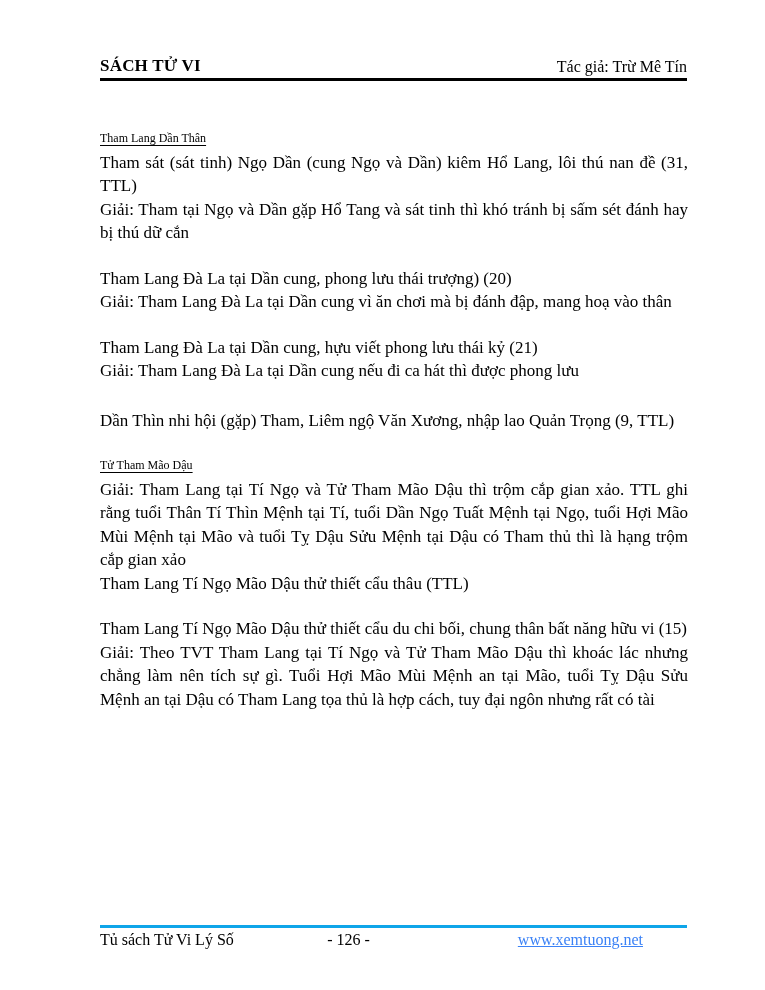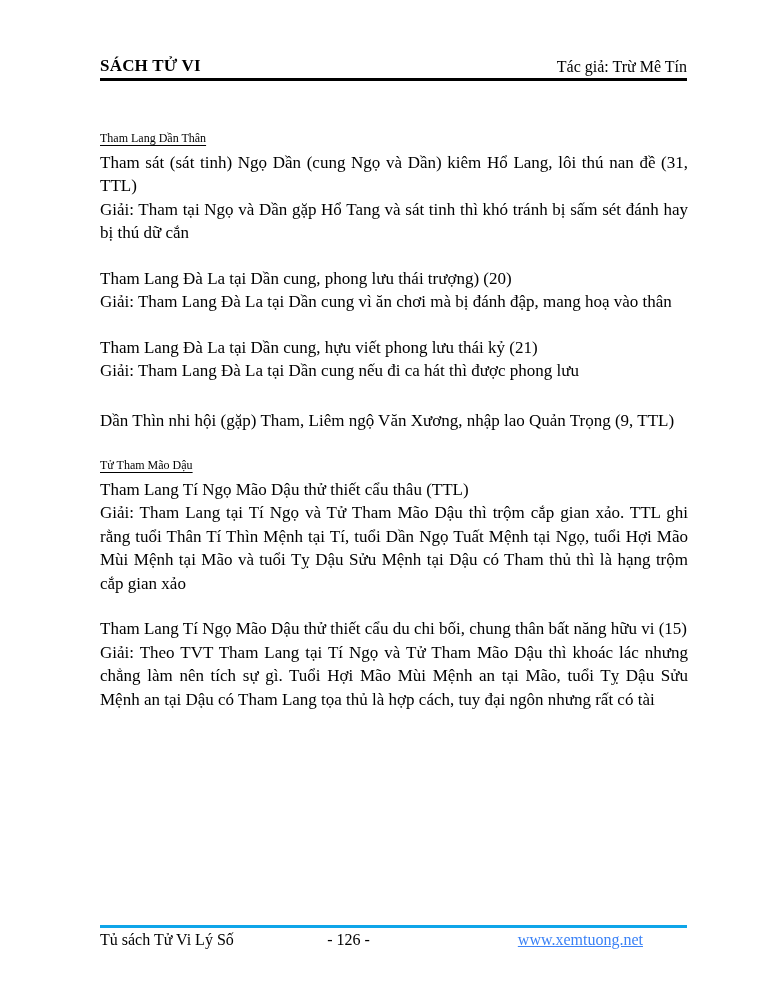--- a/index.html
+++ b/index.html
@@ -112,22 +112,22 @@
       <p>Tham Lang Đà La tại Dần cung, hựu viết phong lưu thái kỷ  (21)</p>
       <p>Giải: Tham Lang Đà La tại Dần cung nếu đi ca hát thì được phong lưu</p>
     </section>
 
     <section class="group gap-lg">
       <p>Dần Thìn nhi hội (gặp) Tham, Liêm ngộ Văn Xương, nhập lao Quản Trọng (9, TTL)</p>
     </section>
 
     <section class="group">
       <h2 class="heading">Tử Tham Mão Dậu</h2>
+      <p>Giải: Tham Lang tại Tí Ngọ và Tử Tham Mão Dậu thì trộm cắp gian xảo. TTL ghi rằng tuổi Thân Tí Thìn Mệnh tại Tí, tuổi Dần Ngọ Tuất Mệnh tại Ngọ, tuổi Hợi Mão Mùi Mệnh tại Mão và tuổi Tỵ Dậu Sửu Mệnh tại Dậu có Tham thủ thì là hạng trộm cắp gian xảo</p>
       <p>Tham Lang Tí Ngọ Mão Dậu thử thiết cẩu thâu (TTL)</p>
-      <p>Giải: Tham Lang tại Tí Ngọ và Tử Tham Mão Dậu thì trộm cắp gian xảo. TTL ghi rằng tuổi Thân Tí Thìn Mệnh tại Tí, tuổi Dần Ngọ Tuất Mệnh tại Ngọ, tuổi Hợi Mão Mùi Mệnh tại Mão và tuổi Tỵ Dậu Sửu Mệnh tại Dậu có Tham thủ thì là hạng trộm cắp gian xảo</p>
     </section>
 
     <section class="group">
       <p>Tham Lang Tí Ngọ Mão Dậu thử thiết cẩu du chi bối, chung thân bất năng hữu vi (15)</p>
       <p>Giải: Theo TVT Tham Lang tại Tí Ngọ và Tử Tham Mão Dậu thì khoác lác nhưng chẳng làm nên tích sự gì. Tuổi Hợi Mão Mùi Mệnh an tại Mão, tuổi Tỵ Dậu Sửu Mệnh an tại Dậu có Tham Lang tọa thủ là hợp cách, tuy đại ngôn nhưng rất có tài</p>
     </section>
 
   </div>
 
   <div class="footer">

